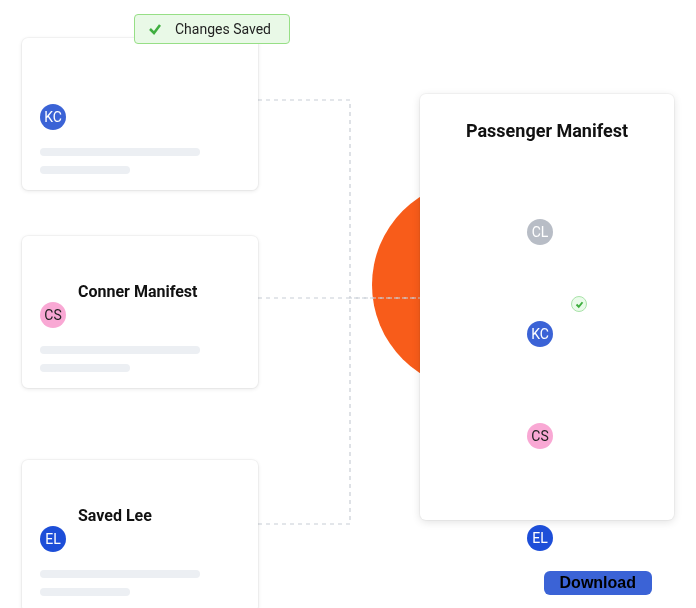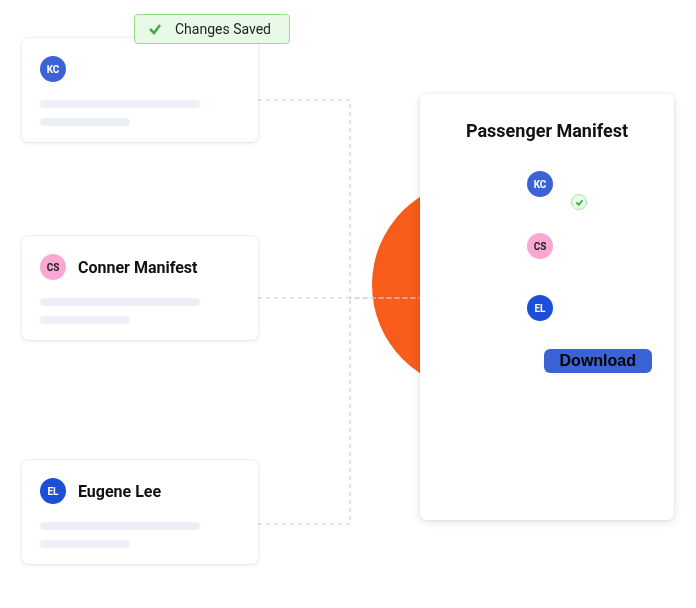--- a/index.html
+++ b/index.html
@@ -34,22 +34,23 @@
   }
   .card .head {
     display: flex;
     align-items: center;
     gap: 12px;
     margin-bottom: 18px;
   }
   .avatar {
     width: 26px; height: 26px; border-radius: 50%;
     display: flex; align-items: center; justify-content: center;
-    font-size: 10px; font-weight: 700; color: #fff;
+    font-size: 14px; font-weight: 400; color: #fff;
     flex: none;
+    margin-top: 48px;
   }
   .avatar.kc { background: #3b63d6; }
   .avatar.cs { background: #f9a8d4; color:#222; }
   .avatar.el { background: #1d4ed8; }
   .avatar.cl { background: #b8bdc6; }
   .name { font-weight: 700; font-size: 16px; color:#111; }
 
   .bar { height: 8px; border-radius: 4px; background: #eceff3; }
   .bar + .bar { margin-top: 10px; }
 
@@ -136,29 +137,36 @@
       <div class="avatar cs">CS</div>
       <div class="name">Conner Manifest</div>
     </div>
     <div class="bar" style="width:80%"></div>
     <div class="bar" style="width:45%"></div>
   </div>
 
   <div class="card" style="top:460px;left:22px">
     <div class="head">
       <div class="avatar el">EL</div>
-      <div class="name">Eugene Lee</div>
+      <div class="name">Saved Lee</div>
     </div>
     <div class="bar" style="width:80%"></div>
     <div class="bar" style="width:45%"></div>
   </div>
 
   <div class="manifest">
     <div class="manifest-title">Passenger Manifest</div>
 
+    <div class="mrow">
+      <div class="avatar cl">CL</div>
+      <div class="mbars">
+        <div class="bar"></div>
+        <div class="bar short"></div>
+      </div>
+    </div>
 
     <div class="mrow">
       <div class="avatar kc">KC</div>
       <div class="mbars">
         <div class="bar green"></div>
         <div class="bar green short">
           <span class="check-badge">
             <svg viewBox="0 0 12 12">
                 <path d="M2 6 L5 9 L10 3"></path>
               </svg>

